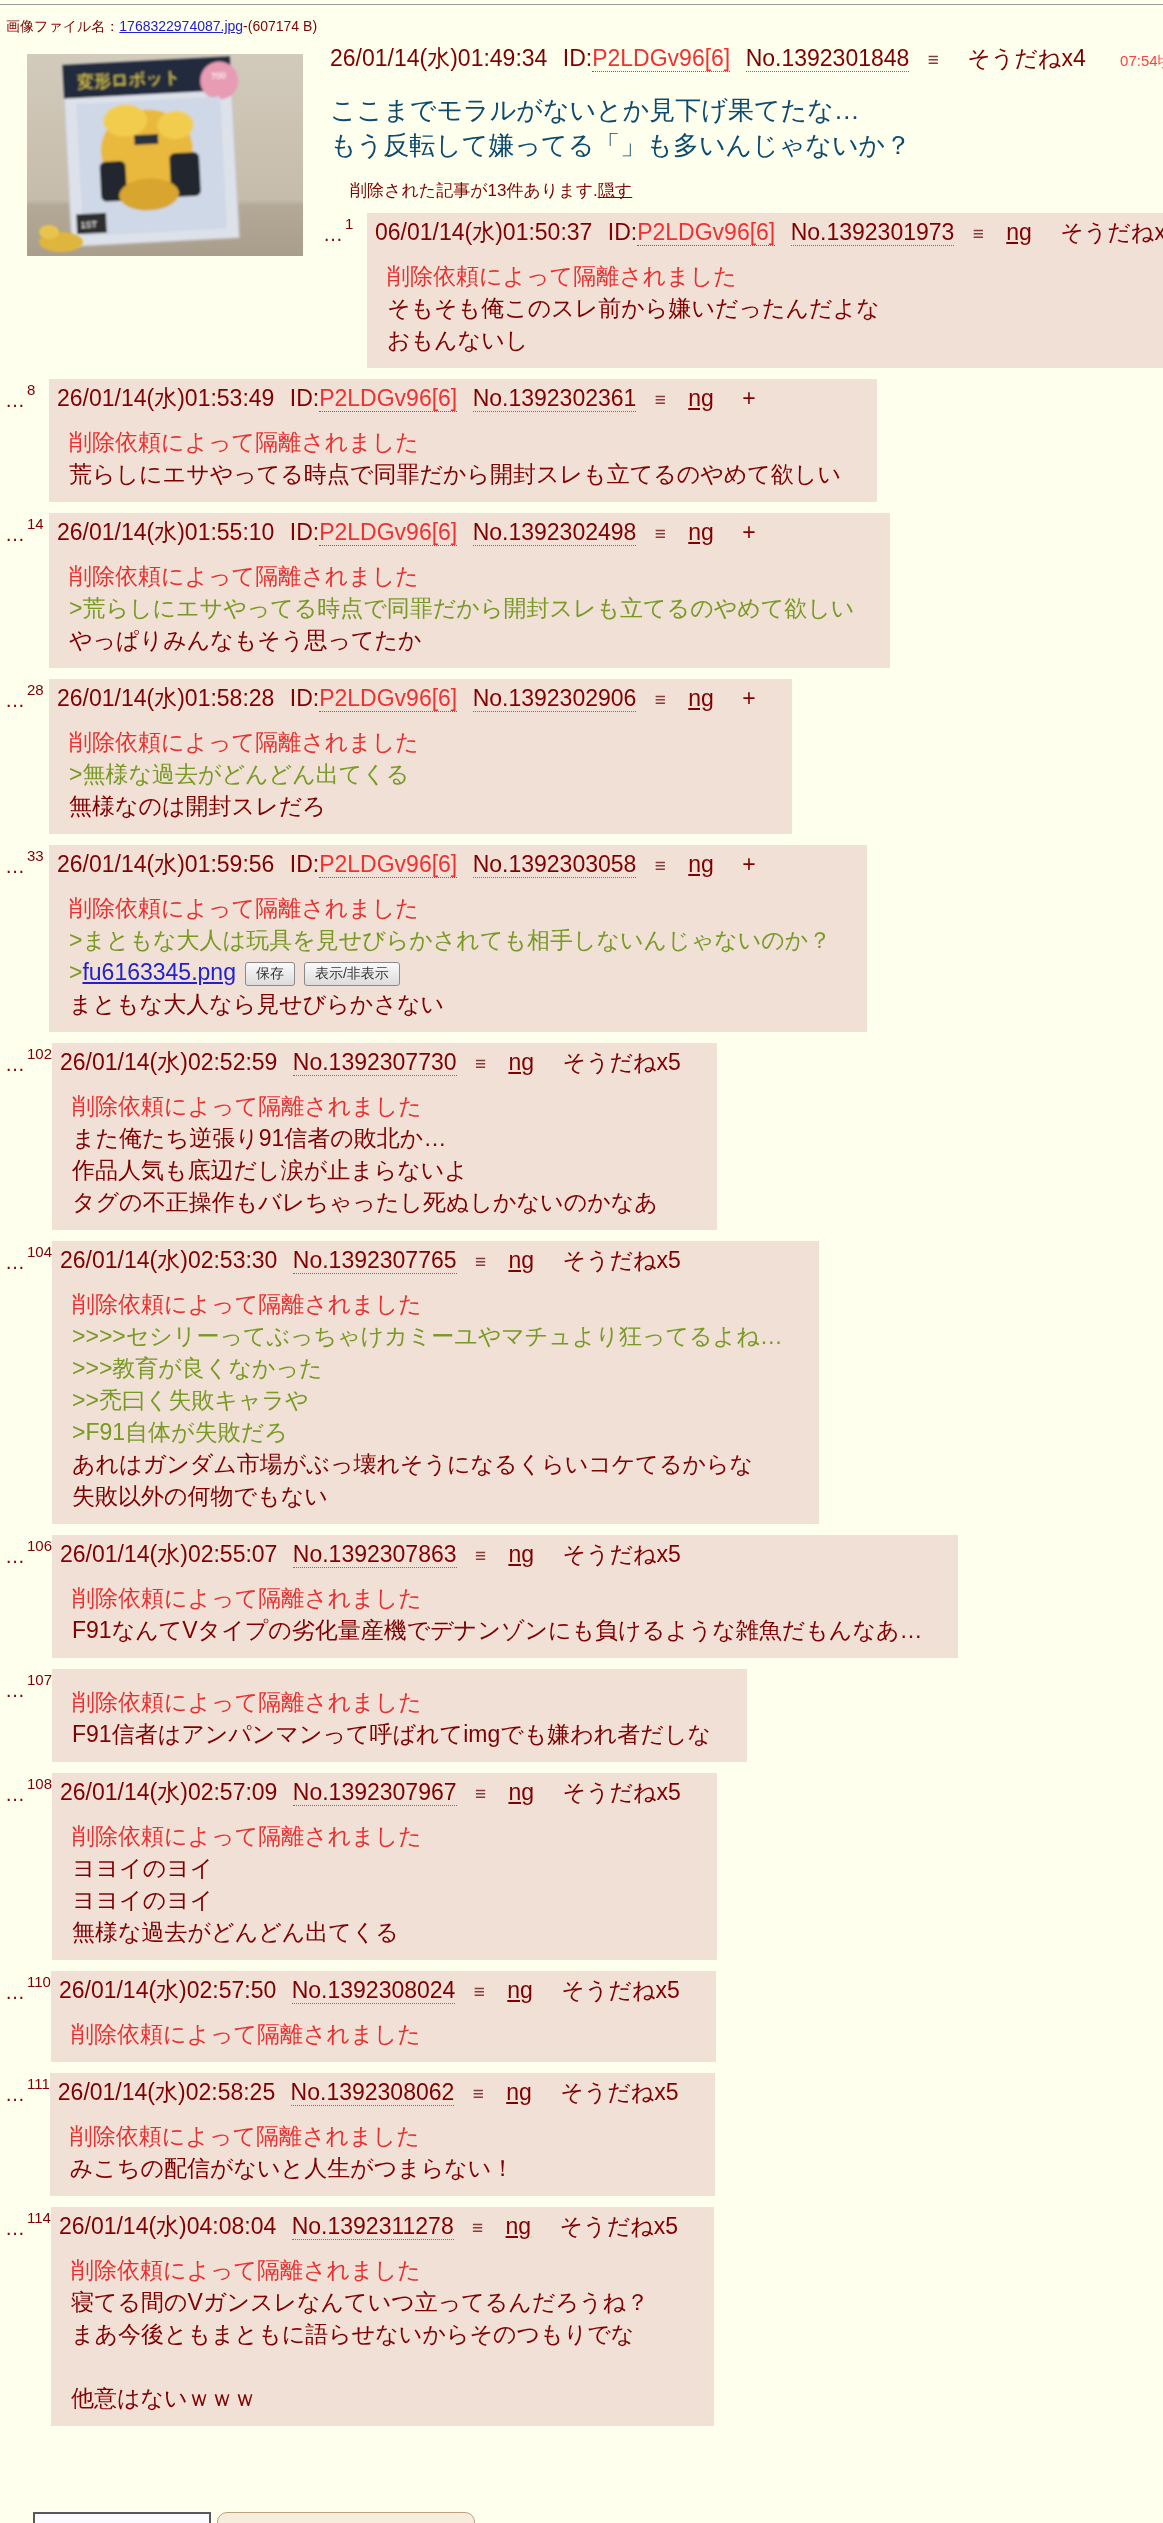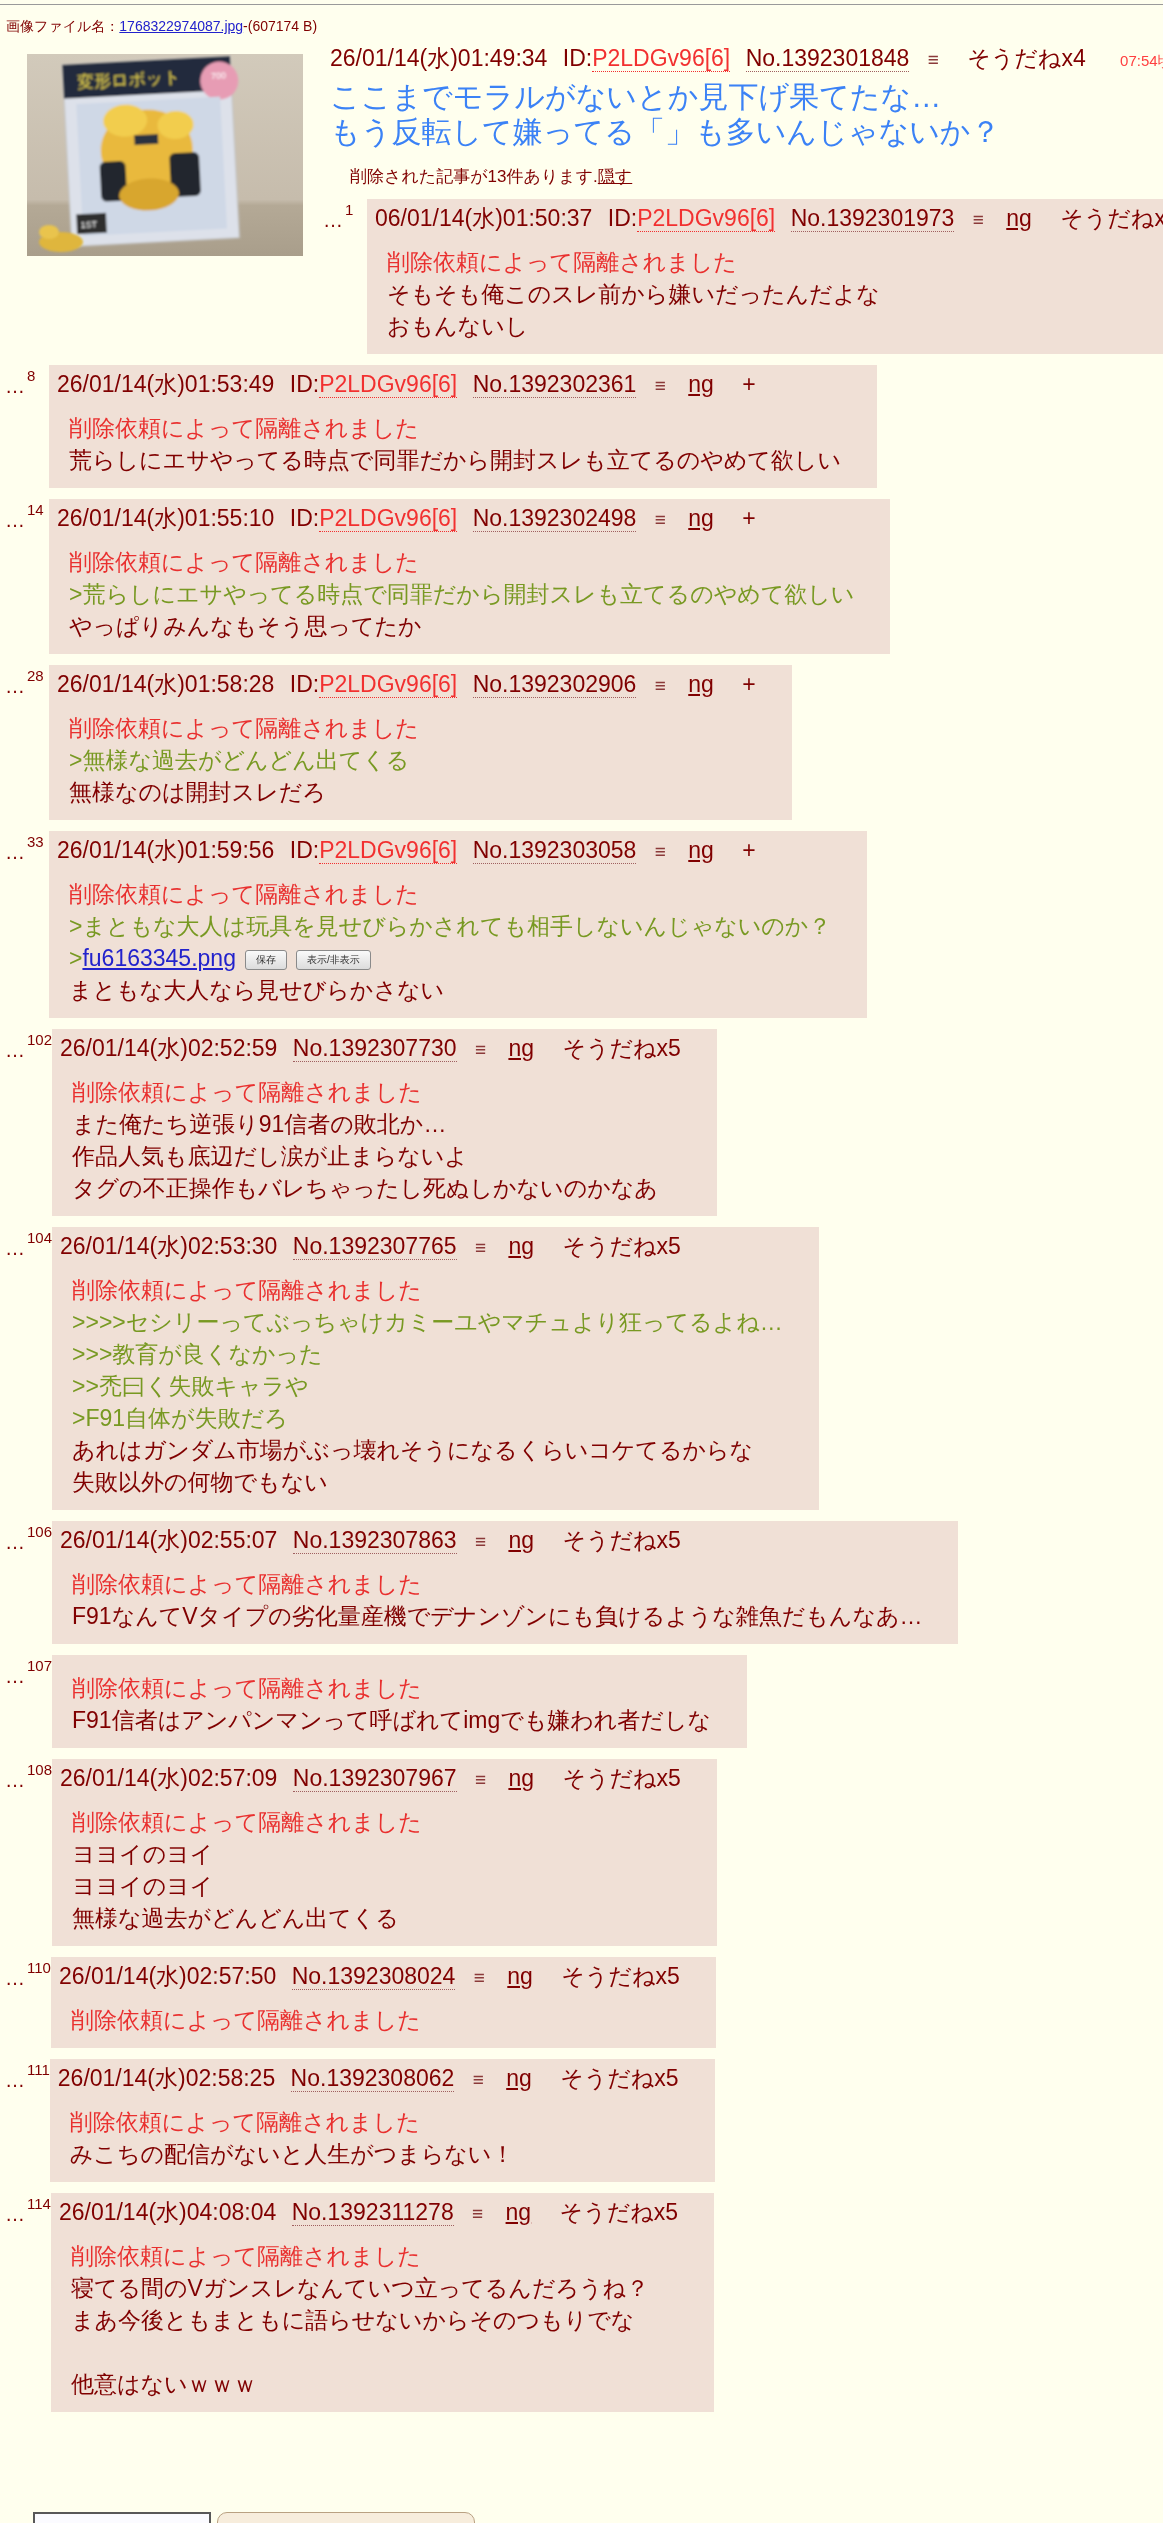--- a/index.html
+++ b/index.html
@@ -16,37 +16,37 @@
   .op-thumb{position:absolute;left:27px;top:54px;width:276px;height:202px;cursor:pointer;}
   .op-main{margin-left:330px;padding-top:8px;}
   .post-header{font-size:23px;color:#800000;line-height:28px;white-space:nowrap;}
   .h-id{margin-left:9px;}
   .h-idval{color:#f23030;border-bottom:1px dotted #f23030;cursor:pointer;}
   .h-no{margin-left:9px;border-bottom:1px dotted #a06060;cursor:pointer;}
   .h-menu{margin-left:12px;color:#8b3a3a;font-size:19px;cursor:pointer;}
   .h-ng{margin-left:16px;text-decoration:underline;cursor:pointer;}
   .h-sodane{margin-left:22px;cursor:pointer;}
   .h-expire{margin-left:28px;color:#ff4040;font-size:15px;}
-  .op-text{margin-top:4px;font-size:30px;line-height:35px;color:#3b82f6;}
+  .op-text{margin-top:18px;font-size:26px;line-height:35px;color:#0c4a6e;}
   .deleted-notice{margin:16px 0 0 330px;font-size:17px;color:#800000;padding-left:20px;}
   .deleted-notice a{color:#800000;text-decoration:underline;cursor:pointer;}
   
   .reply-list{margin-top:2px;}
   .reply-row{display:flex;align-items:flex-start;margin:11px 0 0 0;}
   .marker{flex:0 0 44px;padding:6px 0 0 5px;color:#800000;font-size:20px;white-space:nowrap;}
   .rnum{font-size:15px;position:relative;top:-4px;margin-left:2px;}
   .post-box{background:#f0e0d6;padding:5px 36px 12px 8px;flex:0 1 auto;}
   .post-body{margin:12px 0 0 12px;padding:0;font-size:23px;line-height:32px;color:#800000;}
   .line.alert{color:#e9302f;}
   .line.quote{color:#789922;}
   .line.blank{min-height:32px;}
   .filerow .qm{color:#789922;}
   .filerow a{color:#2222cc;text-decoration:underline;cursor:pointer;margin-top:48px;}
   .filerow button{
-    margin-left:9px;font-size:10px;color:#333;
+    margin-left:9px;font-size:14px;color:#333;
     background:linear-gradient(#fafafa,#dcdcdc);
     border:1px solid #8a8a8a;border-radius:3px;
     padding:2px 10px;vertical-align:middle;cursor:pointer;
     font-family:"Liberation Sans",sans-serif;
   }
   
   .bottom-left-box{position:absolute;left:33px;top:2512px;width:174px;height:14px;
     background:#fbfbff;border:2px solid #585858;}
   .bottom-right-box{position:absolute;left:217px;top:2512px;width:256px;height:14px;
     background:#f7eddc;border:1px solid #b9a182;border-radius:10px 10px 0 0;}

